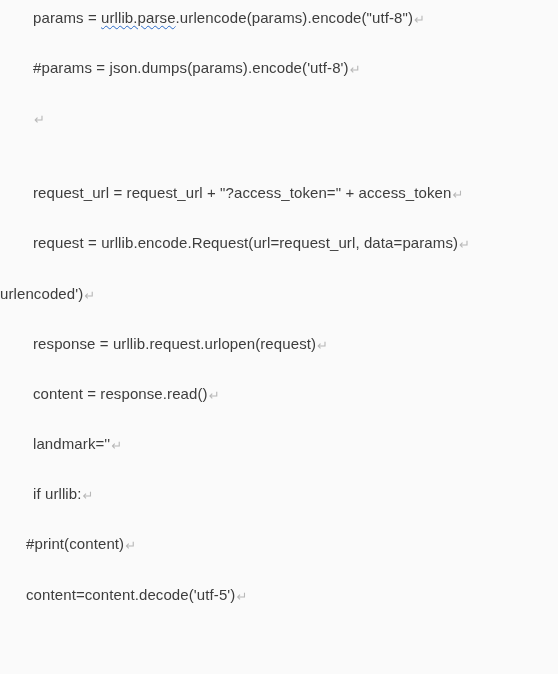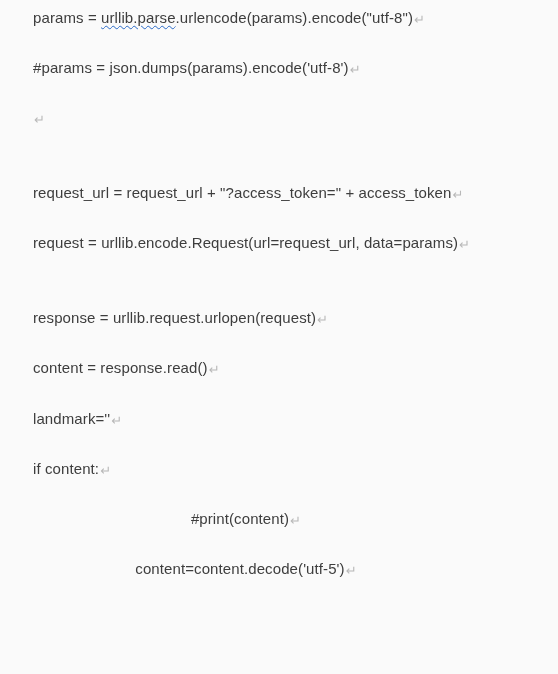--- a/index.html
+++ b/index.html
@@ -30,21 +30,21 @@
     padding-left: 1px;
     position: relative;
     top: 1px;
   }
   .squiggle {
     text-decoration: underline wavy #2a6ac7;
     text-decoration-thickness: 1px;
     text-underline-offset: 2px;
   }
   .ind1 { padding-left: 33px; }
-  .ind2 { padding-left: 26px; text-align: center; }
+  .ind2 { padding-left: 26px; }
   .ind0 { padding-left: 0px; }
 </style>
 </head>
 <body>
 
 <div class="editor">
 
   <div class="line ind1"><span>params = </span><span class="squiggle">urllib.parse</span><span>.urlencode(params).encode("utf-8")</span><span class="eol">↵</span></div>
 
   <div class="line">&nbsp;</div>
@@ -61,36 +61,37 @@
   <div class="line">&nbsp;</div>
 
   <div class="line ind1"><span>request_url = request_url + "?access_token=" + access_token</span><span class="eol">↵</span></div>
 
   <div class="line">&nbsp;</div>
 
   <div class="line ind1"><span>request = urllib.encode.Request(url=request_url, data=params)</span><span class="eol">↵</span></div>
 
   <div class="line">&nbsp;</div>
 
+  <div class="line ind0"><span>urlencoded')</span><span class="eol">↵</span></div>
 
   <div class="line">&nbsp;</div>
 
   <div class="line ind1"><span>response = urllib.request.urlopen(request)</span><span class="eol">↵</span></div>
 
   <div class="line">&nbsp;</div>
 
   <div class="line ind1"><span>content = response.read()</span><span class="eol">↵</span></div>
 
   <div class="line">&nbsp;</div>
 
   <div class="line ind1"><span>landmark=''</span><span class="eol">↵</span></div>
 
   <div class="line">&nbsp;</div>
 
-  <div class="line ind1"><span>if content:</span><span class="eol">↵</span></div>
+  <div class="line ind1"><span>if urllib:</span><span class="eol">↵</span></div>
 
   <div class="line">&nbsp;</div>
 
   <div class="line ind2"><span>#print(content)</span><span class="eol">↵</span></div>
 
   <div class="line">&nbsp;</div>
 
   <div class="line ind2"><span>content=content.decode('utf-5')</span><span class="eol">↵</span></div>
 
 </div>

